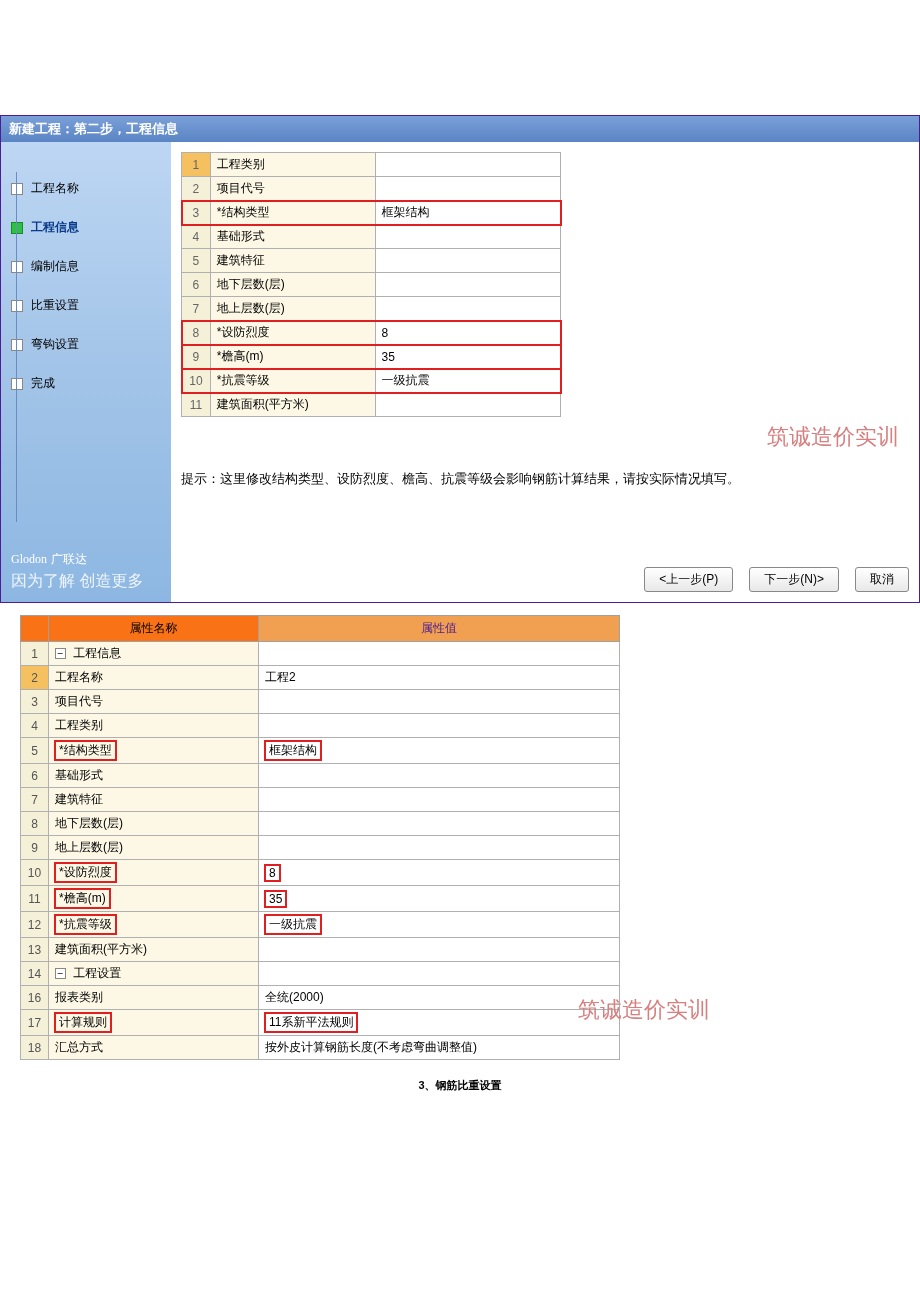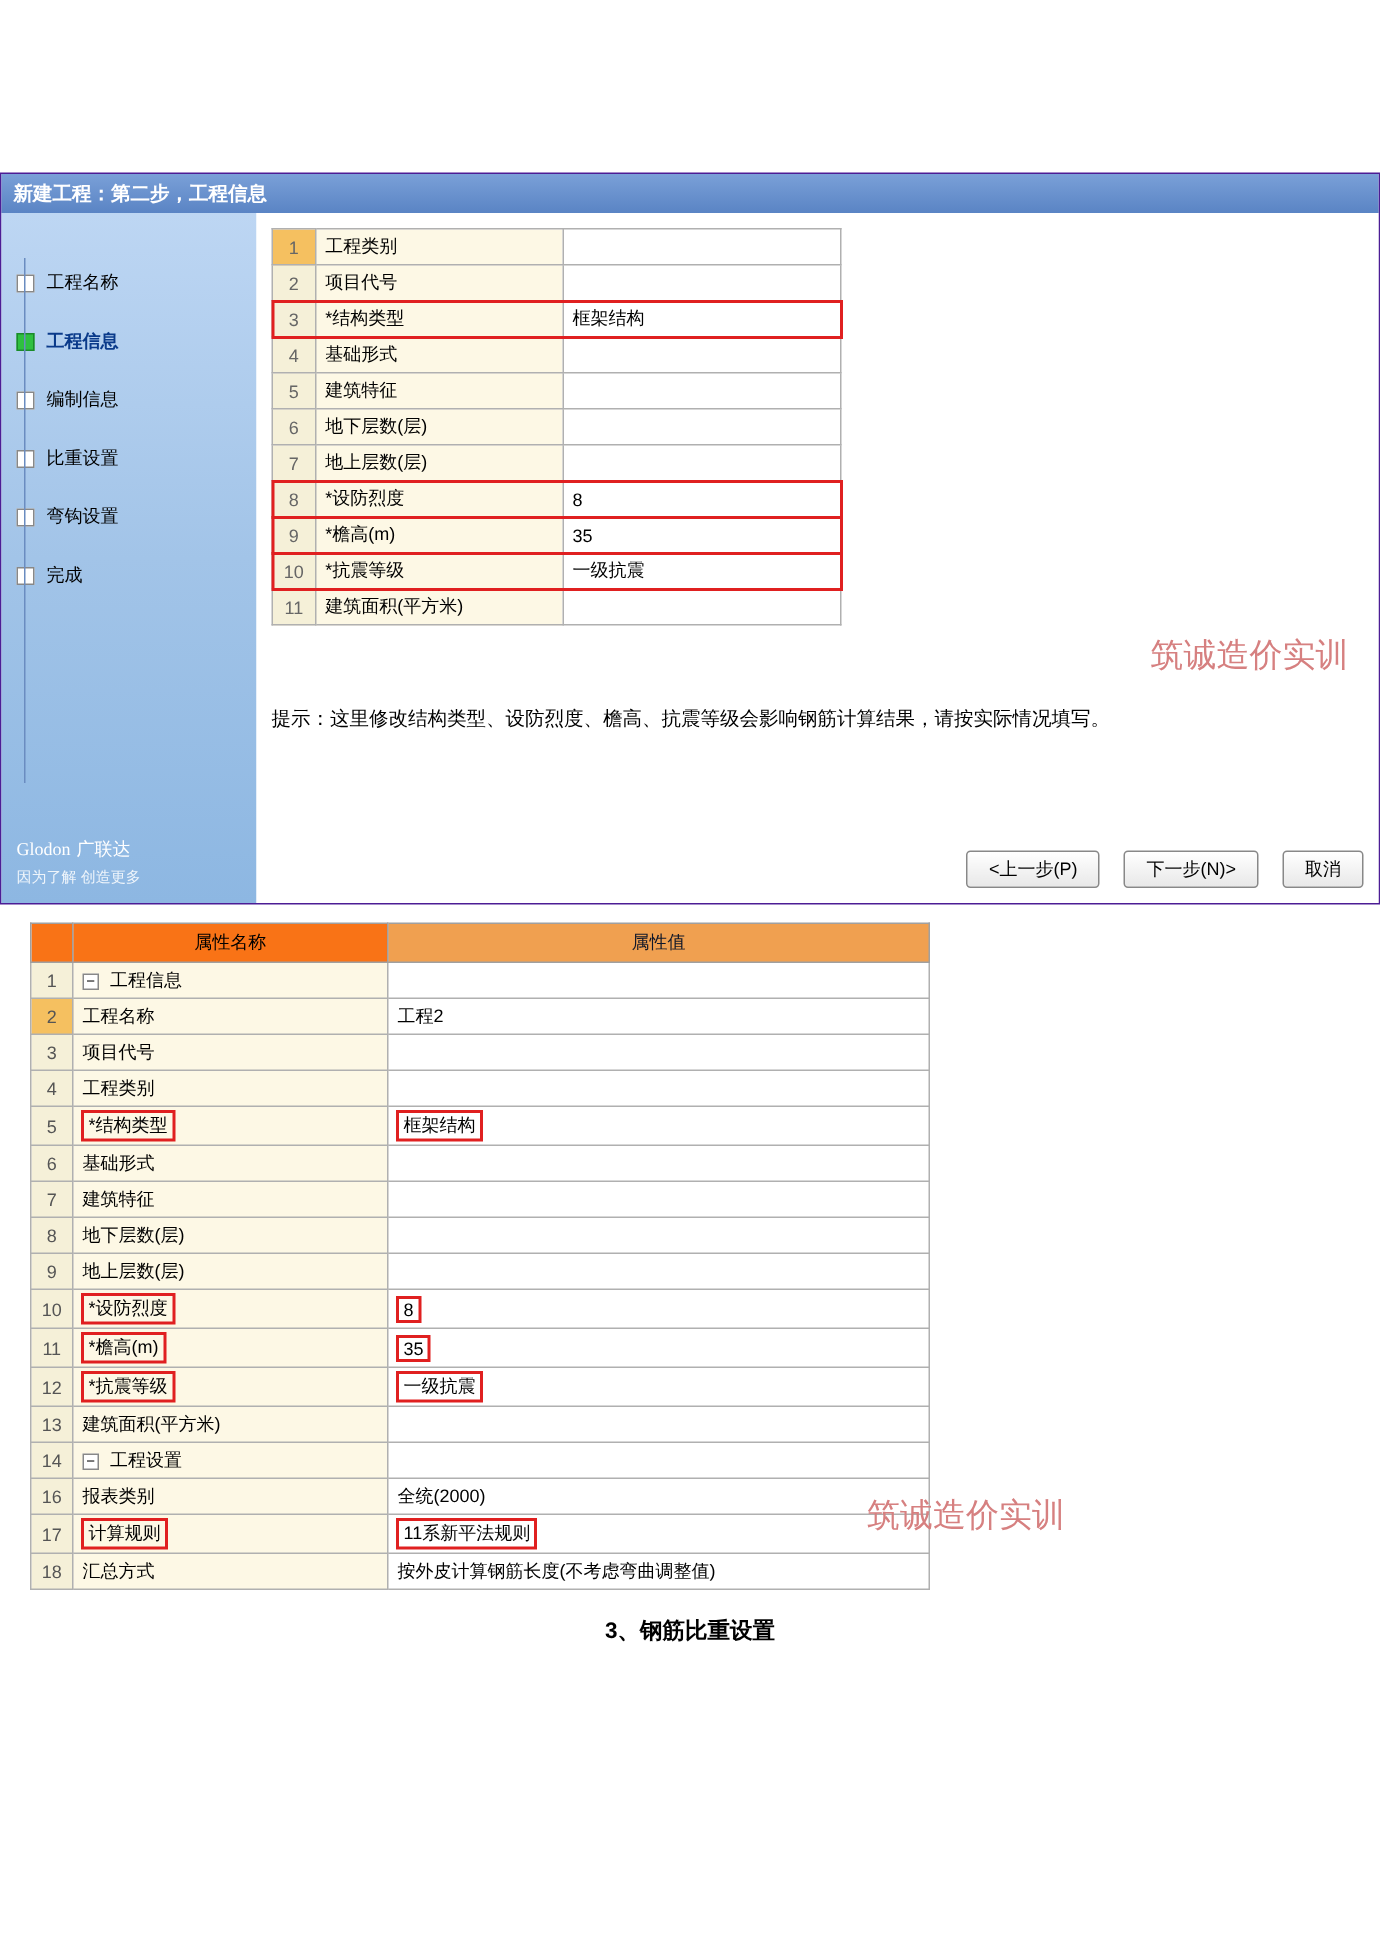--- a/index.html
+++ b/index.html
@@ -15,55 +15,55 @@
 
 .sidebar { width: 170px; background: linear-gradient(180deg, #bdd6f3 0%, #a2c4e8 50%, #8db7e2 100%); position: relative; padding: 20px 0; }
 .nav-item { display: flex; align-items: center; padding: 4px 10px; margin: 14px 0; cursor: pointer; color: #000; }
 .nav-item .box { width: 12px; height: 12px; background: #fff; border: 1px solid #888; margin-right: 8px; }
 .nav-item.active .box { background: #2ec040; border-color: #1a8a2a; }
 .nav-item.active { color: #0a3a8a; font-weight: bold; }
 .nav-line { position: absolute; left: 15px; top: 30px; bottom: 80px; width: 1px; background: #6a8cc0; }
 .brand { position: absolute; bottom: 10px; left: 10px; right: 10px; color: #fff; }
 .brand-logo { font-size: 16px; font-weight: bold; font-style: italic; font-family: Liberation Serif, serif; margin-top: 12px; }
 .brand-logo span { font-size: 12px; font-style: normal; font-weight: normal; }
-.brand-slogan { font-size: 10px; margin-top: 3px; opacity: 0.85; }
+.brand-slogan { font-size: 16px; margin-top: 3px; opacity: 0.85; }
 
 
 .main { flex: 1; padding: 10px; position: relative; background: #fff; }
 .grid1 { border-collapse: collapse; width: 380px; }
 .grid1 td { border: 1px solid #b0b0b0; padding: 3px 6px; height: 22px; background: #fff; }
 .grid1 td.rownum { width: 28px; text-align: center; background: #f5f0d8; color: #666; }
 .grid1 td.rownum.sel { background: #f5c060; }
 .grid1 td.label { width: 160px; background: #fdf8e5; }
 .grid1 td.val { width: 180px; }
 .redbox { outline: 2px solid #e02020; outline-offset: -1px; }
 
 .watermark1 { position: absolute; right: 20px; top: 280px; color: #d68080; font-size: 22px; font-family: "KaiTi", serif; }
 .tip { position: absolute; left: 10px; top: 328px; font-size: 13px; color: #000; }
 .btnbar { position: absolute; bottom: 10px; right: 10px; display: flex; gap: 16px; }
 .btn { border: 1px solid #888; background: linear-gradient(#fff, #e8e8e8); padding: 3px 14px; border-radius: 3px; cursor: pointer; font-size: 12px; }
 
 
 .table2-wrap { margin-top: 12px; margin-left: 20px; position: relative; width: 660px; }
 .grid2 { border-collapse: collapse; width: 600px; }
 .grid2 th { border: 1px solid #a0a0a0; background: #f97316; padding: 4px; font-weight: normal; height: 22px; }
-.grid2 th.valcol { background: #f0a050; color: #0f172a; }
+.grid2 th.valcol { background: #f0a050; color: #4c1d95; }
 .grid2 td { border: 1px solid #b0b0b0; padding: 3px 6px; height: 22px; background: #fff; }
 .grid2 td.rownum { width: 28px; text-align: center; background: #f5f0d8; color: #555; }
 .grid2 td.rownum.sel { background: #f5c060; }
 .grid2 td.tree { background: #fdf8e5; width: 210px; }
 .grid2 td.val { width: auto; }
 .tree-indent1 { padding-left: 4px; }
 .tree-indent2 { padding-left: 32px; }
 .collapse { display: inline-block; width: 11px; height: 11px; border: 1px solid #888; line-height: 9px; text-align: center; font-size: 10px; margin-right: 4px; background: #fff; }
 .redbox2 { outline: 2px solid #e02020; outline-offset: -1px; display: inline-block; padding: 1px 4px; }
 
 .watermark2 { position: absolute; right: -30px; top: 380px; color: #d68080; font-size: 22px; font-family: "KaiTi", serif; }
 
-.caption { text-align: center; font-size: 15px; font-weight: bold; margin-top: 18px; }
+.caption { text-align: center; font-size: 11px; font-weight: bold; margin-top: 18px; }
 </style>
 </head>
 <body>
 
 <div class="container">
 
 <div class="dialog">
   <div class="titlebar">新建工程：第二步，工程信息</div>
   <div class="dialog-body">
     <div class="sidebar">

